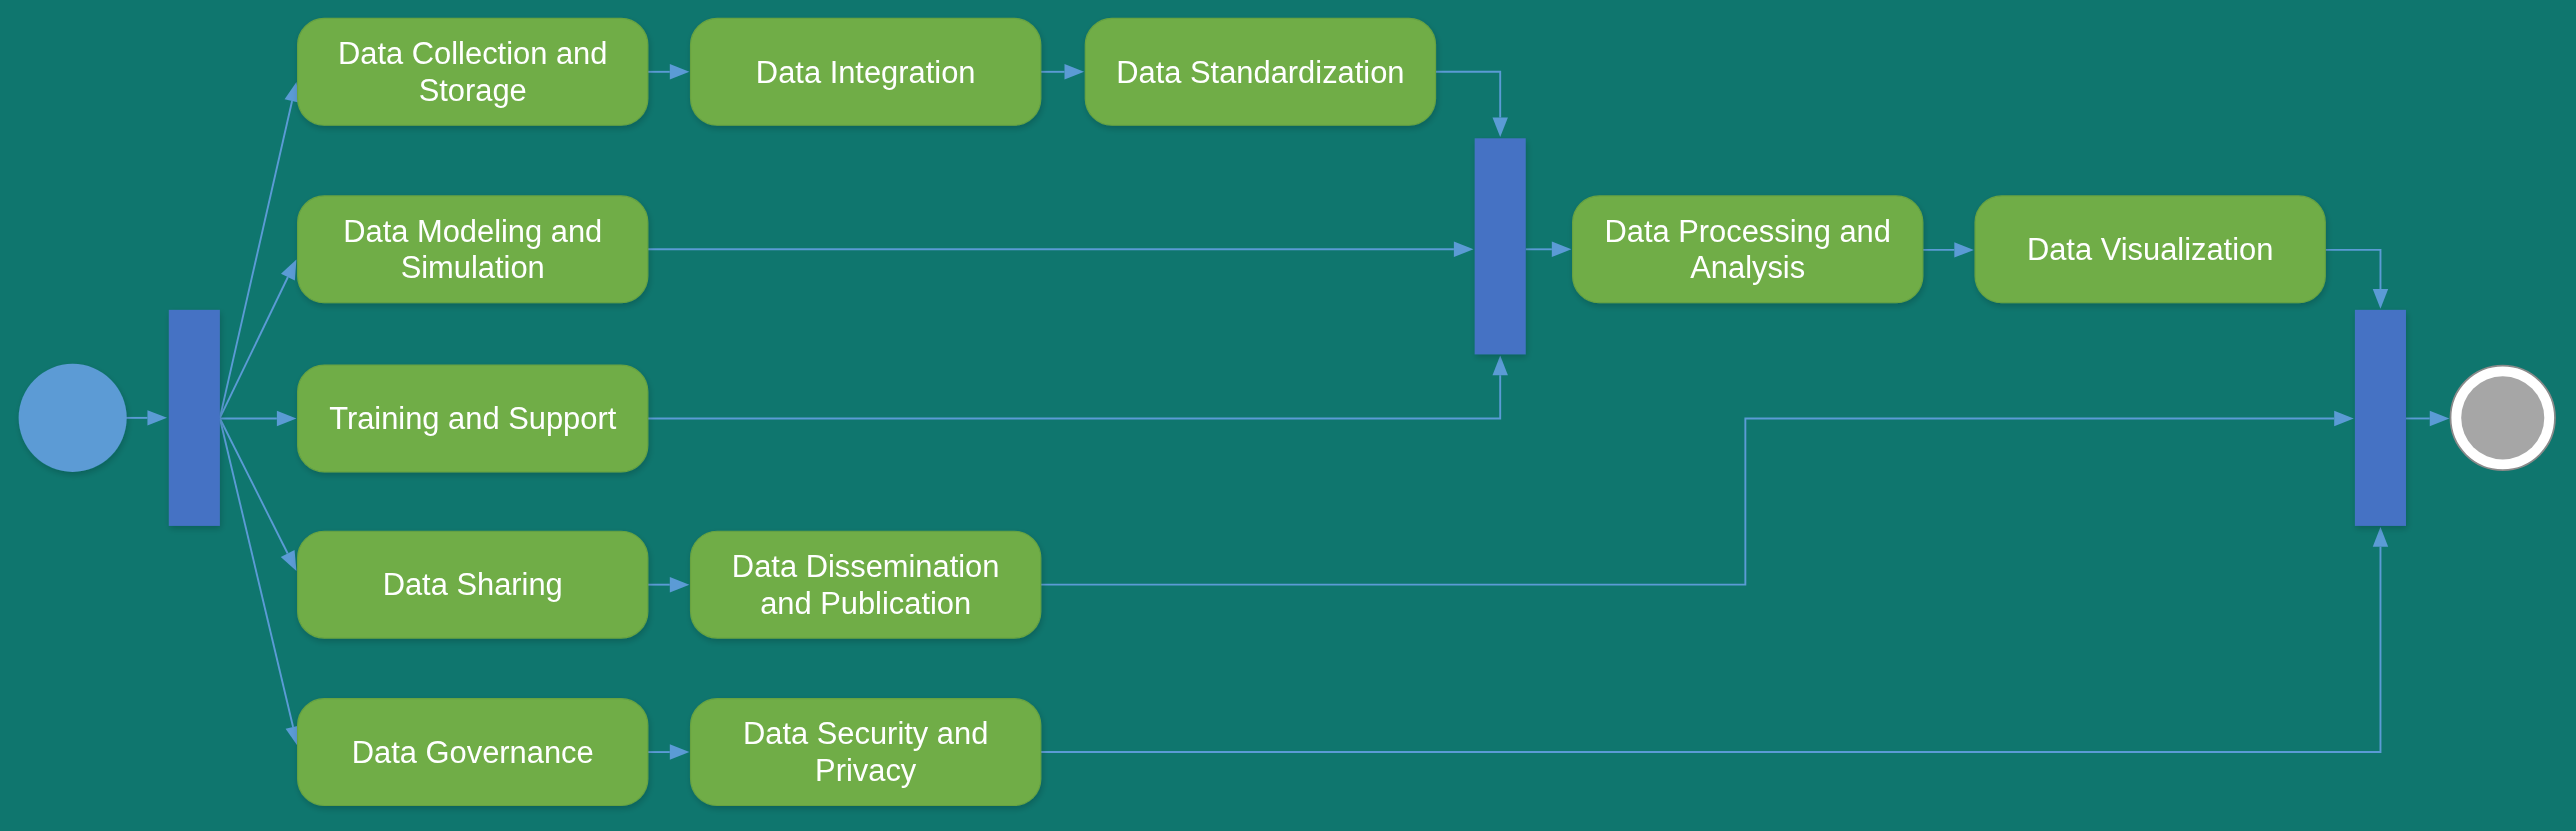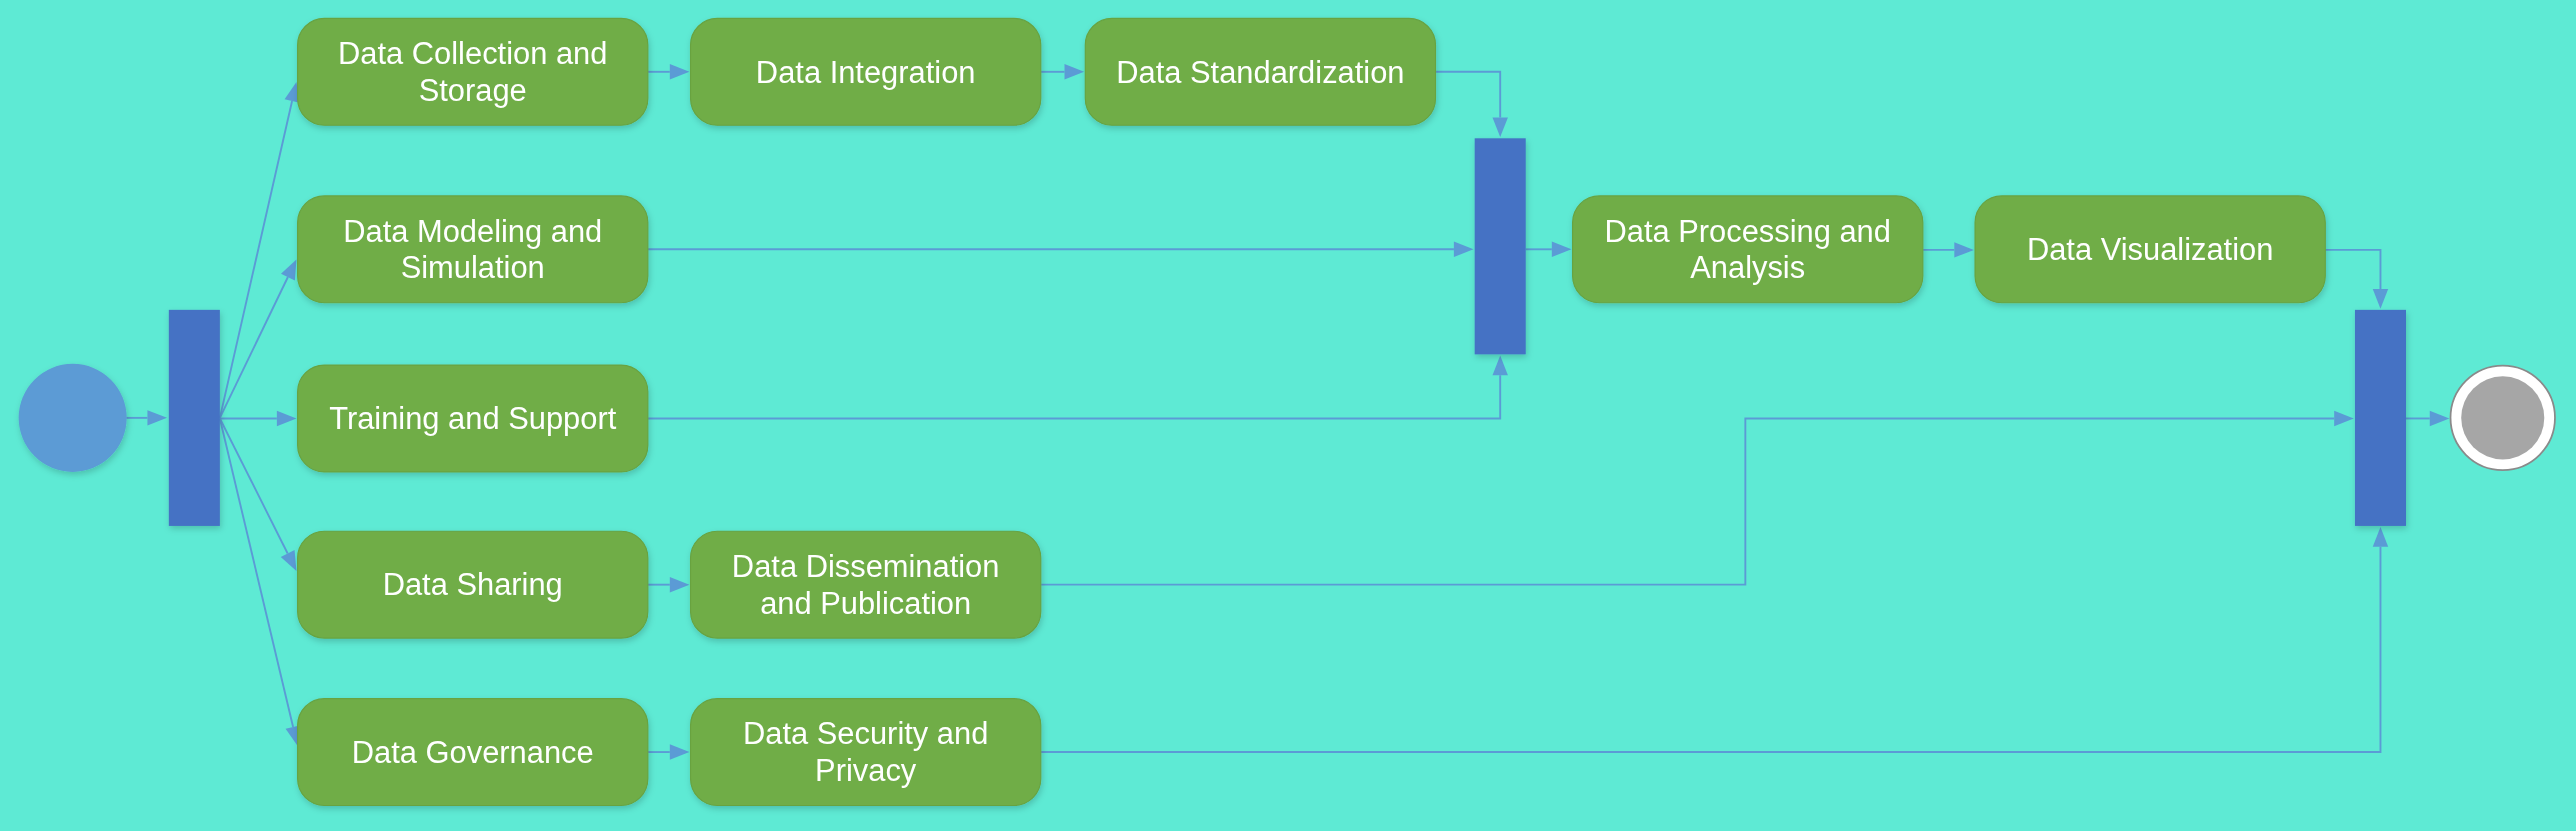--- a/index.html
+++ b/index.html
@@ -10,21 +10,21 @@
   body {
     width: 2576px;
     height: 831px;
     overflow: hidden;
     font-family: "Liberation Sans", sans-serif;
   }
   #diagram-stage {
     position: relative;
     width: 2576px;
     height: 831px;
-    background: #5eead4;
+    background: #0f766e;
   }
   svg {
     display: block;
   }
   svg text {
     font-family: "Liberation Sans", sans-serif;
     font-size: 52px;
     text-anchor: middle;
   }
   .activity-rect {

